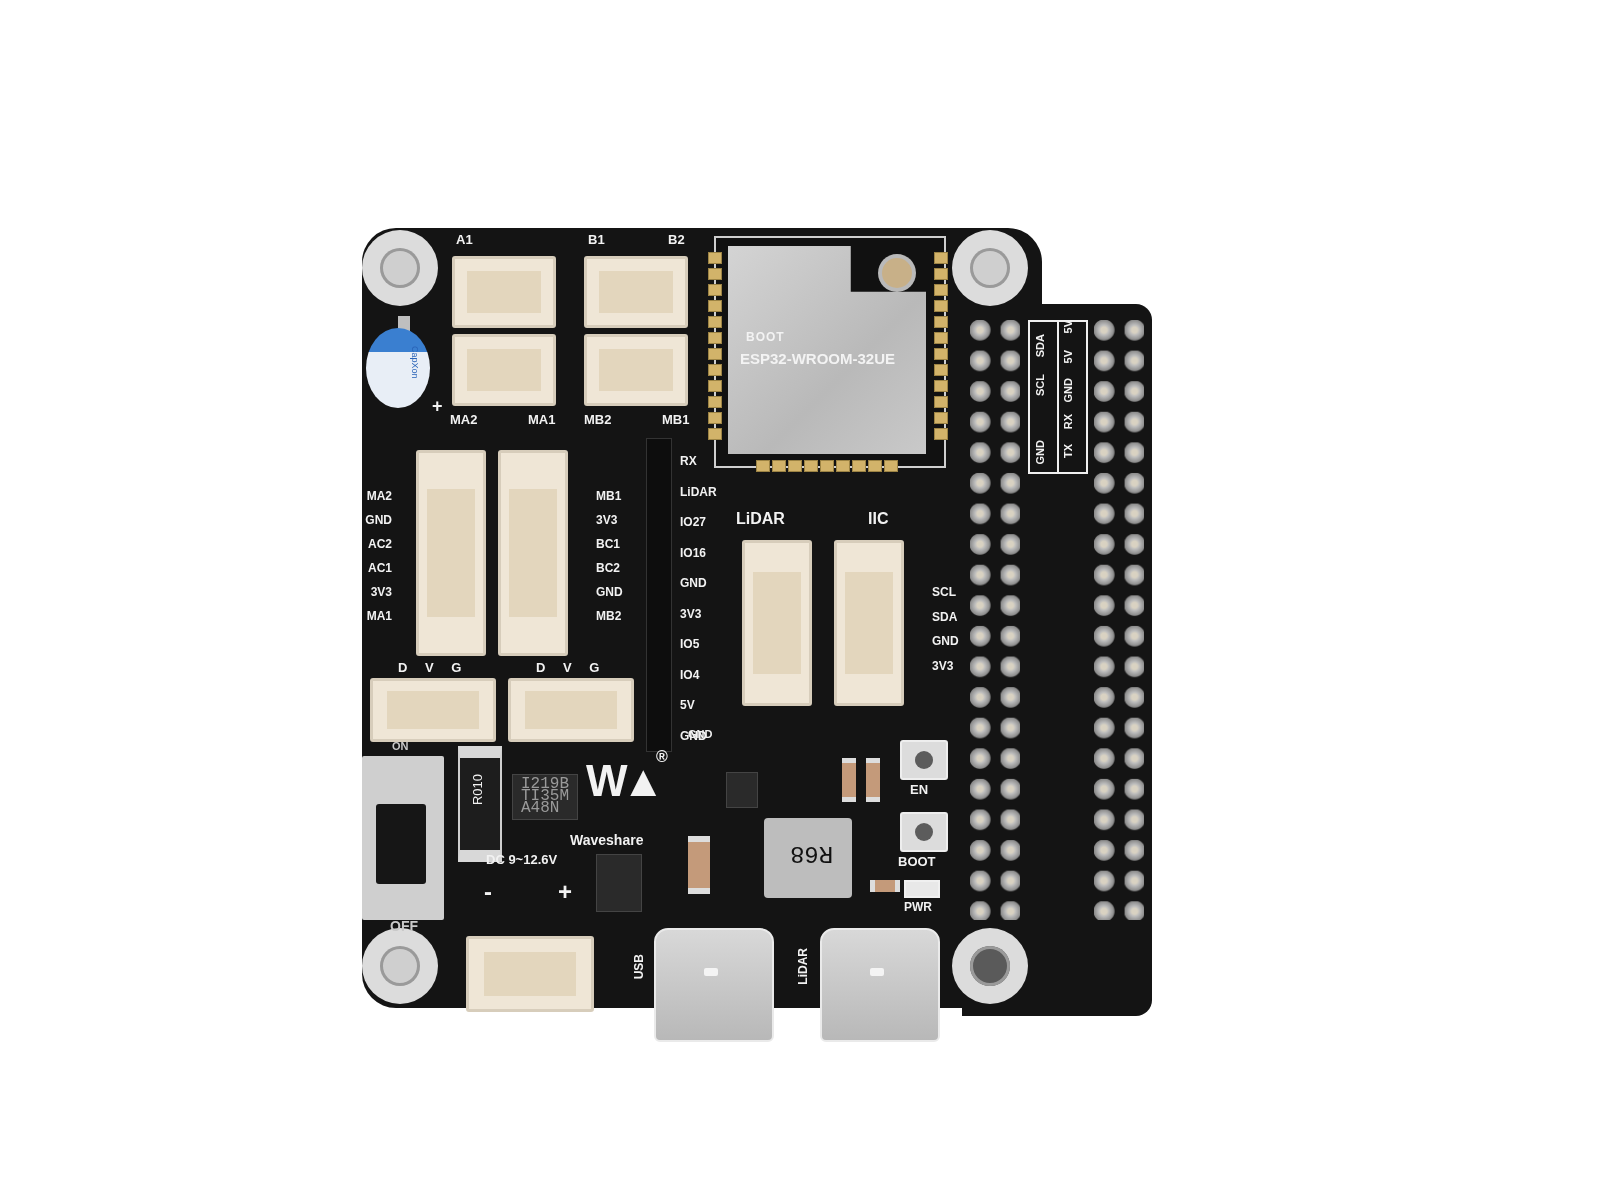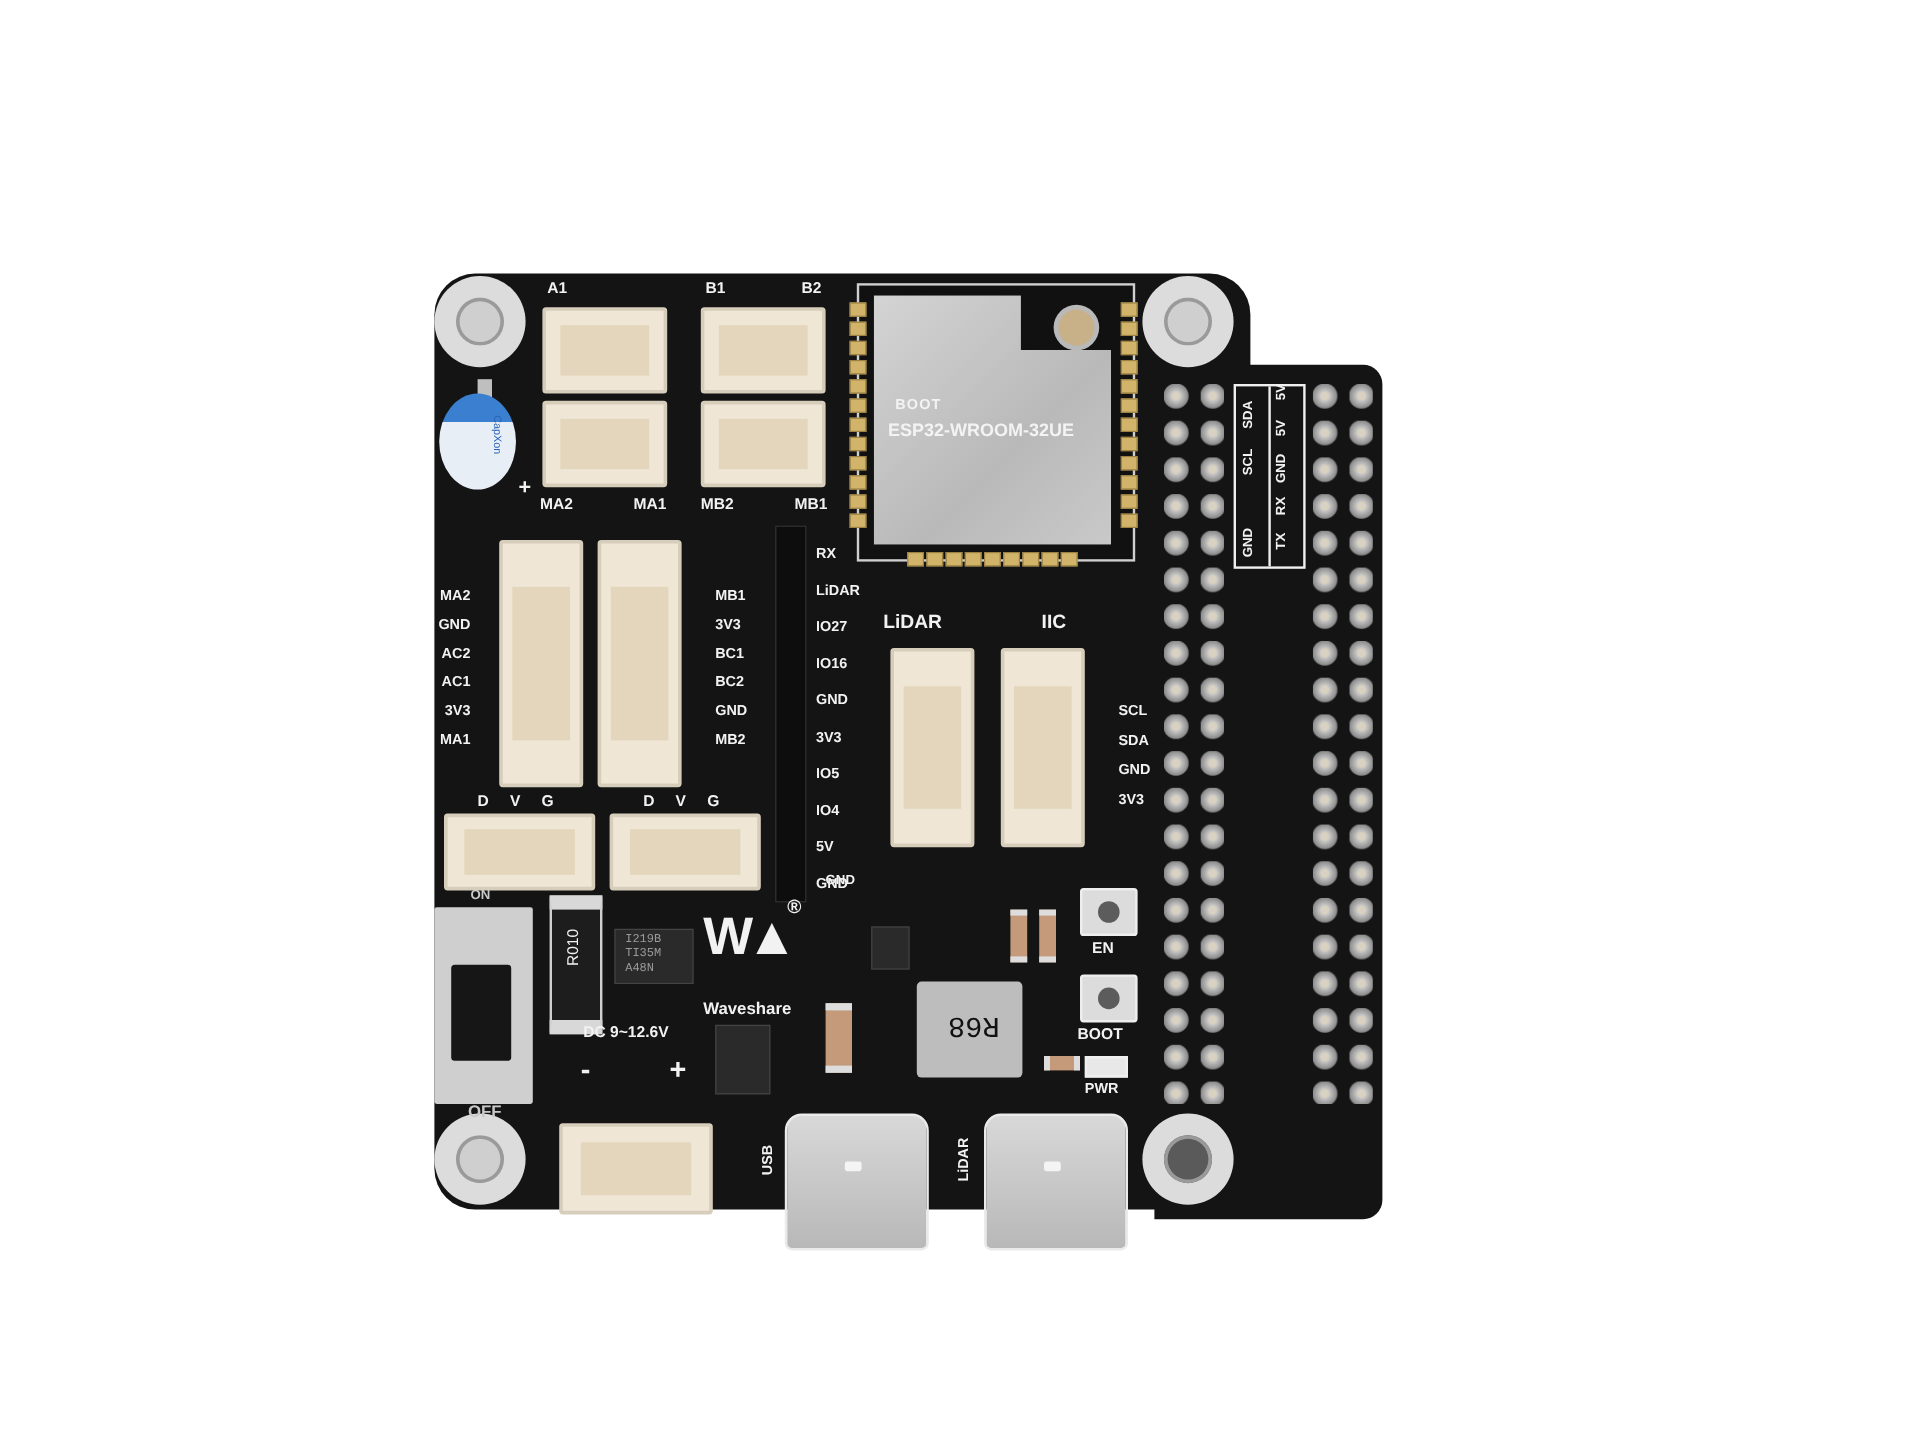--- a/index.html
+++ b/index.html
@@ -203,30 +203,30 @@
   <div class="abs" style="left:0;top:528px;width:82px;height:164px;background:#cfcfcf;border-radius:2px;">
     <div class="abs" style="left:14px;top:48px;width:50px;height:80px;background:#161616;border-radius:3px;"></div>
   </div>
   <div class="abs silk" style="left:28px;top:690px;font-size:14px;color:#c9c9c9;">OFF</div>
 
   <div class="abs" style="left:96px;top:518px;width:40px;height:92px;background:#1d1d1d;border:2px solid #cfcfcf;border-top:12px solid #d8d8d8;border-bottom:12px solid #d8d8d8;">
     <div class="abs vert silk" style="left:10px;top:16px;font-size:13px;font-weight:normal;">R010</div>
   </div>
 
   <div class="chip" style="left:150px;top:546px;width:64px;height:44px;">
-    <div class="abs" style="left:8px;top:3px;font-size:10px;color:#9a9a9a;line-height:12px;font-family:'Liberation Mono',monospace;">
+    <div class="abs" style="left:8px;top:3px;font-size:16px;color:#9a9a9a;line-height:12px;font-family:'Liberation Mono',monospace;">
       <div>I219B</div>
       <div>TI35M</div>
       <div>A48N</div>
     </div>
   </div>
 
   <div class="abs silk" style="left:224px;top:528px;font-size:44px;font-weight:bold;letter-spacing:-6px;">W▲</div>
   <div class="abs silk" style="left:294px;top:520px;font-size:16px;">®</div>
-  <div class="abs silk" style="left:224px;top:604px;font-size:14px;">Waveshare</div>
+  <div class="abs silk" style="left:208px;top:604px;font-size:14px;">Waveshare</div>
 
   <div class="abs silk" style="left:124px;top:624px;font-size:13px;">DC 9~12.6V</div>
   <div class="abs silk" style="left:122px;top:650px;font-size:24px;">-</div>
   <div class="abs silk" style="left:196px;top:650px;font-size:24px;">+</div>
   <div class="jst" style="left:104px;top:708px;width:128px;height:76px;">
       <div class="well"></div>
     </div>
 
   <div class="chip" style="left:234px;top:626px;width:44px;height:56px;"></div>
 

